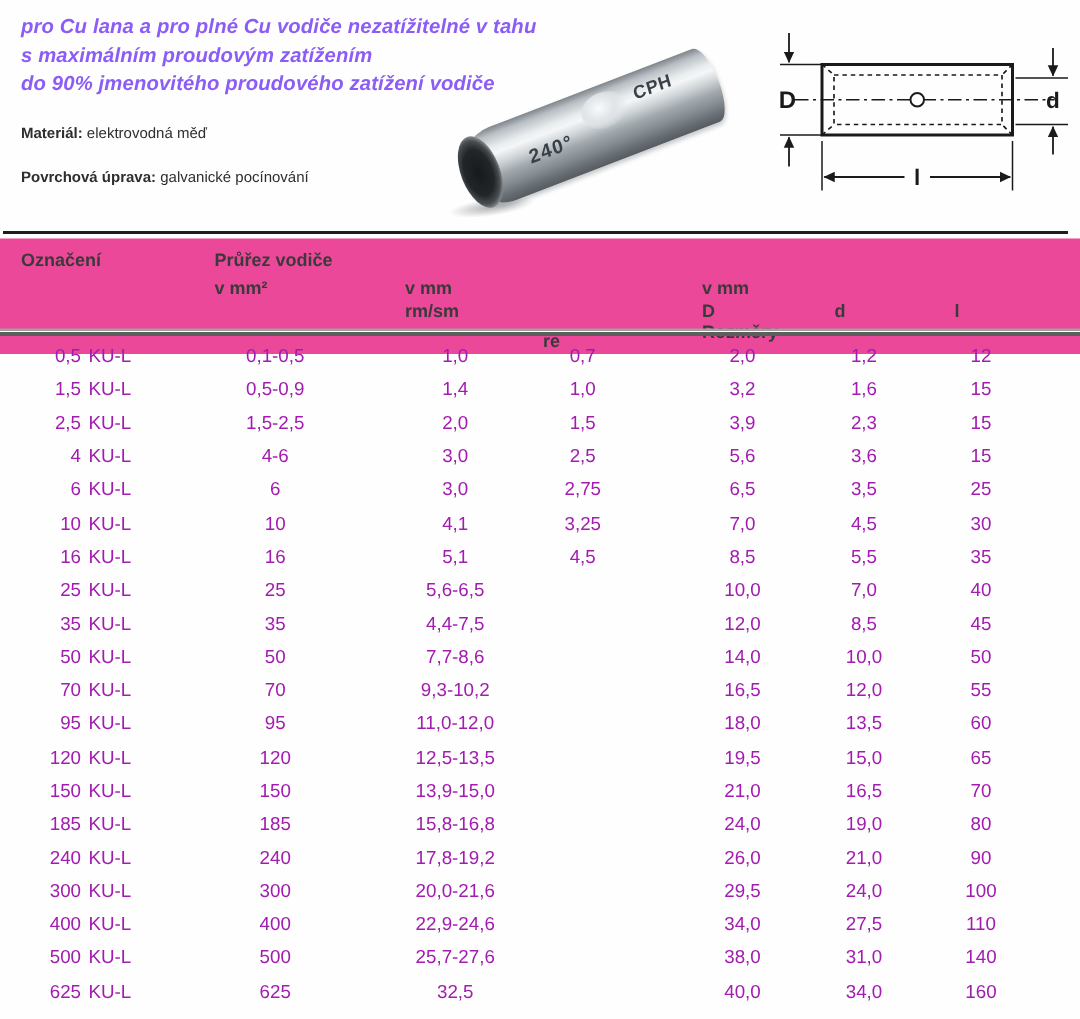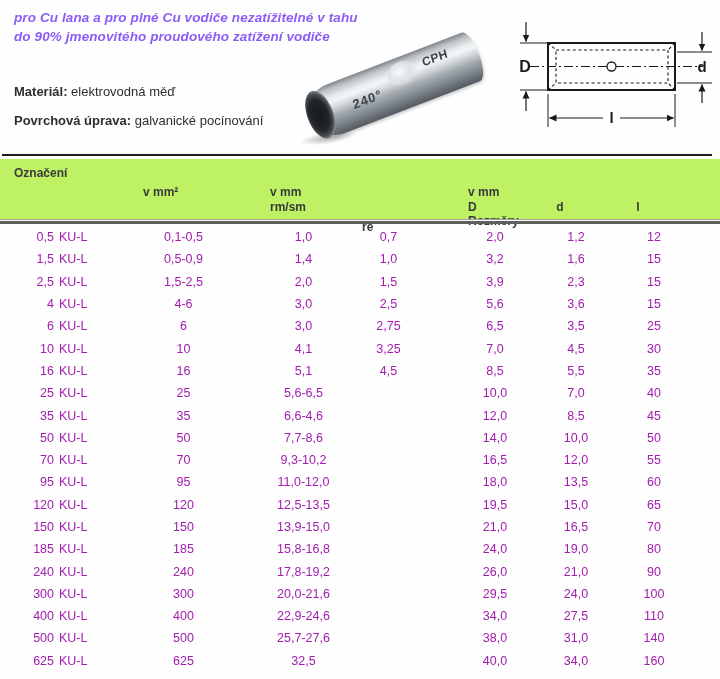--- a/index.html
+++ b/index.html
@@ -3,21 +3,21 @@
 <meta charset="utf-8">
 <style>
   html,body{margin:0;padding:0;background:#fff;}
   .page{
     position:relative;width:720px;height:679px;background:#fefefe;
     font-family:"Liberation Sans",sans-serif;color:#3e3e3e;overflow:hidden;
   }
   
   .intro-claim{position:absolute;left:14px;top:8px;font-style:italic;font-weight:bold;
     font-size:13.5px;line-height:19px;color:#8b5cf6;letter-spacing:.1px;white-space:nowrap;}
-  .spec{position:absolute;left:14px;font-size:13px;color:#2e2e2e;white-space:nowrap;}
+  .spec{position:absolute;left:14px;font-size:10px;color:#2e2e2e;white-space:nowrap;}
   .spec-material{top:84px;}
   .spec-surface{top:113px;}
   .spec b{font-weight:bold;}
   
   .photo{position:absolute;left:293px;top:16px;width:200px;height:138px;}
   .tube{
     position:absolute;left:12px;top:44px;width:180px;height:52px;
     transform:rotate(-21deg);
     border-radius:26px 9px 9px 26px / 50% 26px 26px 50%;
     background:linear-gradient(180deg,#7e858b 0%,#b9bfc4 10%,#e9edef 26%,#f4f6f7 34%,
@@ -38,21 +38,21 @@
     transform:rotate(-8deg);}
   
   .diagram{position:absolute;left:505px;top:8px;width:215px;height:140px;}
   .diagram text{font-family:"Liberation Sans",sans-serif;fill:#1a1a1a;}
   
   .top-rule{position:absolute;left:2px;top:154px;width:710px;height:2px;background:#1d1d1d;}
   .double-rule{position:absolute;left:0;top:219px;width:720px;height:5px;
     background:linear-gradient(#a0a09e 0 1.5px,#fefefe 1.5px 2.5px,#5e5e5c 2.5px 5px);}
   
   .grid-cols{display:grid;grid-template-columns:110px 115px 125px 45px 25px 118px 44px 112px 26px;}
-  .thead{position:absolute;left:0;top:159px;width:720px;height:64px;background:#bef264;
+  .thead{position:absolute;left:0;top:159px;width:720px;height:77px;background:#ec4899;
     color:#3a3a3a;font-weight:bold;font-size:12px;
     grid-template-rows:19px 15px 15px;padding-top:7px;box-sizing:border-box;}
   .thead .hcell{white-space:nowrap;}
   .h-designation{grid-column:1;grid-row:1;padding-left:14px;}
   .h-cross1{grid-column:2;grid-row:1;padding-left:33px;}
   .h-cross2{grid-column:2;grid-row:2;padding-left:33px;}
   .h-diam1{grid-column:3;grid-row:1;padding-left:45px;}
   .h-diam2{grid-column:3;grid-row:2;padding-left:45px;}
   .h-rmsm{grid-column:3;grid-row:3;padding-left:45px;}
   .h-re{grid-column:4;grid-row:3;padding-left:12px;margin-top:20px;}
@@ -69,20 +69,21 @@
   .c-des .typ{margin-left:5px;}
   .c-ctr{text-align:center;}
 </style>
 </head>
 <body>
 
 <div class="page">
 
   <div class="intro-claim">
     <div>pro Cu lana a pro plné Cu vodiče nezatížitelné v tahu</div>
+    <div>s maximálním proudovým zatížením</div>
     <div>do 90% jmenovitého proudového zatížení vodiče</div>
   </div>
   <div class="spec spec-material">
     <b>Materiál:</b>
     <span>elektrovodná měď</span>
   </div>
   <div class="spec spec-surface">
     <b>Povrchová úprava:</b>
     <span>galvanické pocínování</span>
   </div>
@@ -130,20 +131,21 @@
     </g>
     <text x="20" y="64" text-anchor="middle" font-size="16" font-weight="bold">D</text>
     <text x="197" y="64" text-anchor="middle" font-size="15" font-weight="bold">d</text>
     <text x="106.5" y="115" text-anchor="middle" font-size="15" font-weight="bold">l</text>
   </svg>
 
   <div class="top-rule"></div>
 
   <div class="thead grid-cols">
     <div class="hcell h-designation">Označení</div>
+    <div class="hcell h-cross1">Průřez vodiče</div>
     <div class="hcell h-cross2">v mm²</div>
     <div class="hcell h-diam2">v mm</div>
     <div class="hcell h-rmsm">rm/sm</div>
     <div class="hcell h-re">re</div>
     <div class="hcell h-dims1">Rozměry</div>
     <div class="hcell h-dims2">v mm</div>
     <div class="hcell h-D">D</div>
     <div class="hcell h-d">d</div>
     <div class="hcell h-l">l</div>
   </div>
@@ -254,21 +256,21 @@
         <div class="cell c-ctr">10,0</div>
         <div class="cell c-ctr">7,0</div>
         <div class="cell c-ctr">40</div>
       </div>
       <div class="trow grid-cols">
         <div class="cell c-des">
           <span class="num">35</span>
           <span class="typ">KU-L</span>
         </div>
         <div class="cell c-ctr">35</div>
-        <div class="cell c-ctr">6,6-4,6</div>
+        <div class="cell c-ctr">4,4-7,5</div>
         <div class="cell c-ctr"></div>
         <div class="cell c-ctr"></div>
         <div class="cell c-ctr">12,0</div>
         <div class="cell c-ctr">8,5</div>
         <div class="cell c-ctr">45</div>
       </div>
       <div class="trow grid-cols">
         <div class="cell c-des">
           <span class="num">50</span>
           <span class="typ">KU-L</span>

